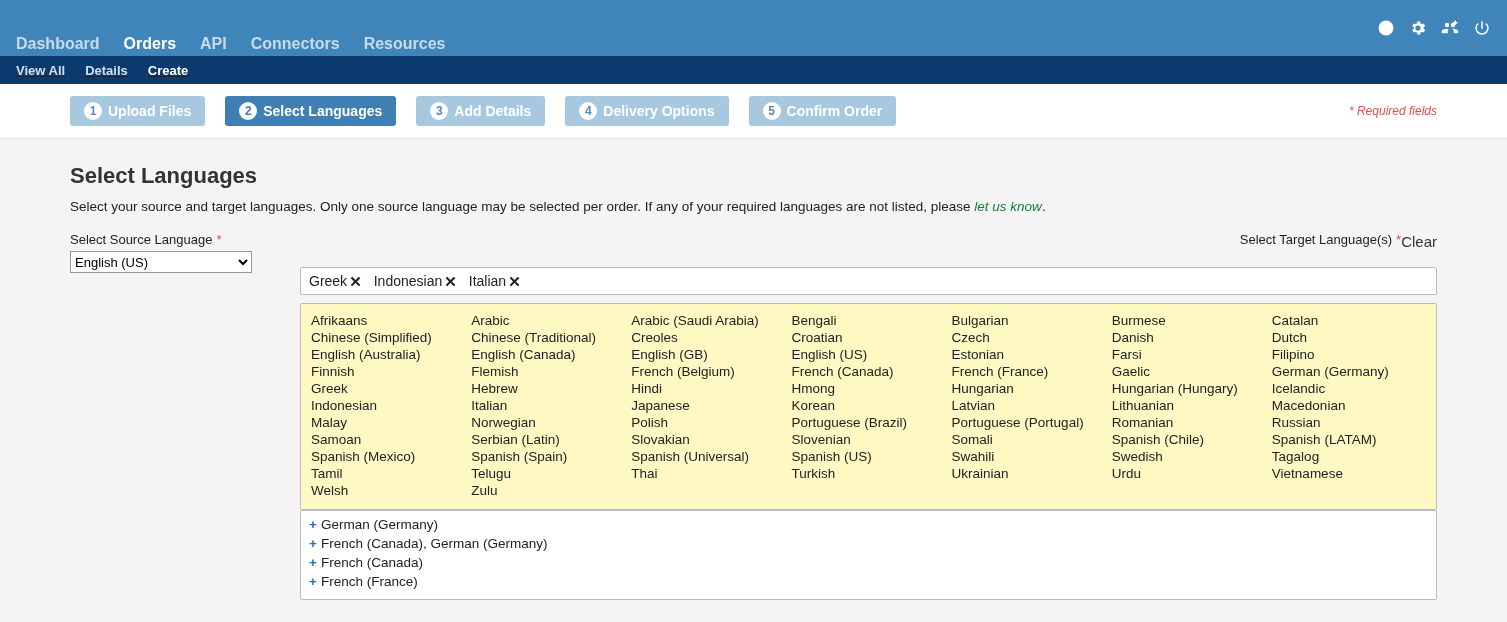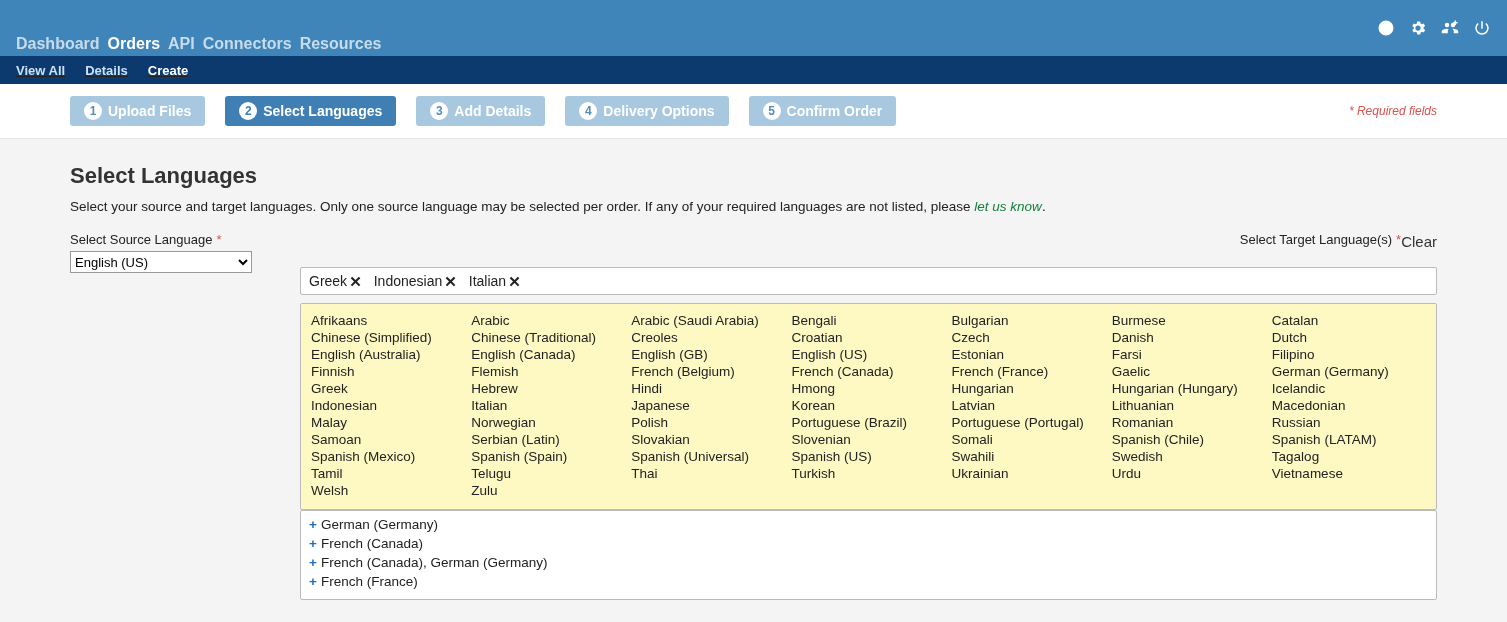--- a/index.html
+++ b/index.html
@@ -1,20 +1,20 @@
 <!DOCTYPE html>
 <html><head>
 <meta charset="utf-8">
 <style>
   * { box-sizing: border-box; margin: 0; padding: 0; }
   body { font-family: "Segoe UI", Arial, sans-serif; font-size: 14px; background: #fff; color: #222; }
 
   
   .topbar { background: #3f85b9; height: 56px; display: flex; align-items: center; justify-content: space-between; padding: 0 16px; }
-  .topnav { display: flex; gap: 8px; margin-top: 32px; }
+  .topnav { display: flex; gap: 24px; margin-top: 32px; }
   .topnav .item { color: #c9dbe9; font-weight: 600; font-size: 16px; cursor: pointer; }
   .topnav .item.active { color: #fff; }
   .topicons { display: flex; gap: 14px; align-items: center; }
   .topicons .icon { width: 18px; height: 18px; color: #fff; cursor: pointer; }
   .topicons svg { width: 100%; height: 100%; fill: currentColor; }
 
   
   .subbar { background: #0c3a6e; height: 28px; display: flex; align-items: center; gap: 20px; padding: 0 16px; text-decoration: underline; }
   .subbar .item { color: #cbe1f5; font-size: 13px; font-weight: 600; cursor: pointer; }
   .subbar .item.active { color: #fff; }
@@ -225,21 +225,21 @@
             <div class="lang">Turkish</div>
             <div class="lang">Ukrainian</div>
             <div class="lang">Urdu</div>
             <div class="lang">Vietnamese</div>
             <div class="lang">Welsh</div>
             <div class="lang">Zulu</div>
           </div>
 
         <div class="lastorders-box" id="lastbox">
             <div class="set"><span class="plus">+</span><span>German (Germany)</span></div>
+            <div class="set"><span class="plus">+</span><span>French (Canada), German (Germany)</span></div>
             <div class="set"><span class="plus">+</span><span>French (Canada)</span></div>
-            <div class="set"><span class="plus">+</span><span>French (Canada), German (Germany)</span></div>
             <div class="set"><span class="plus">+</span><span>French (France)</span></div>
           </div>
 
       </div>
     </div>
   </div>
 </div>
 
 </body></html>

